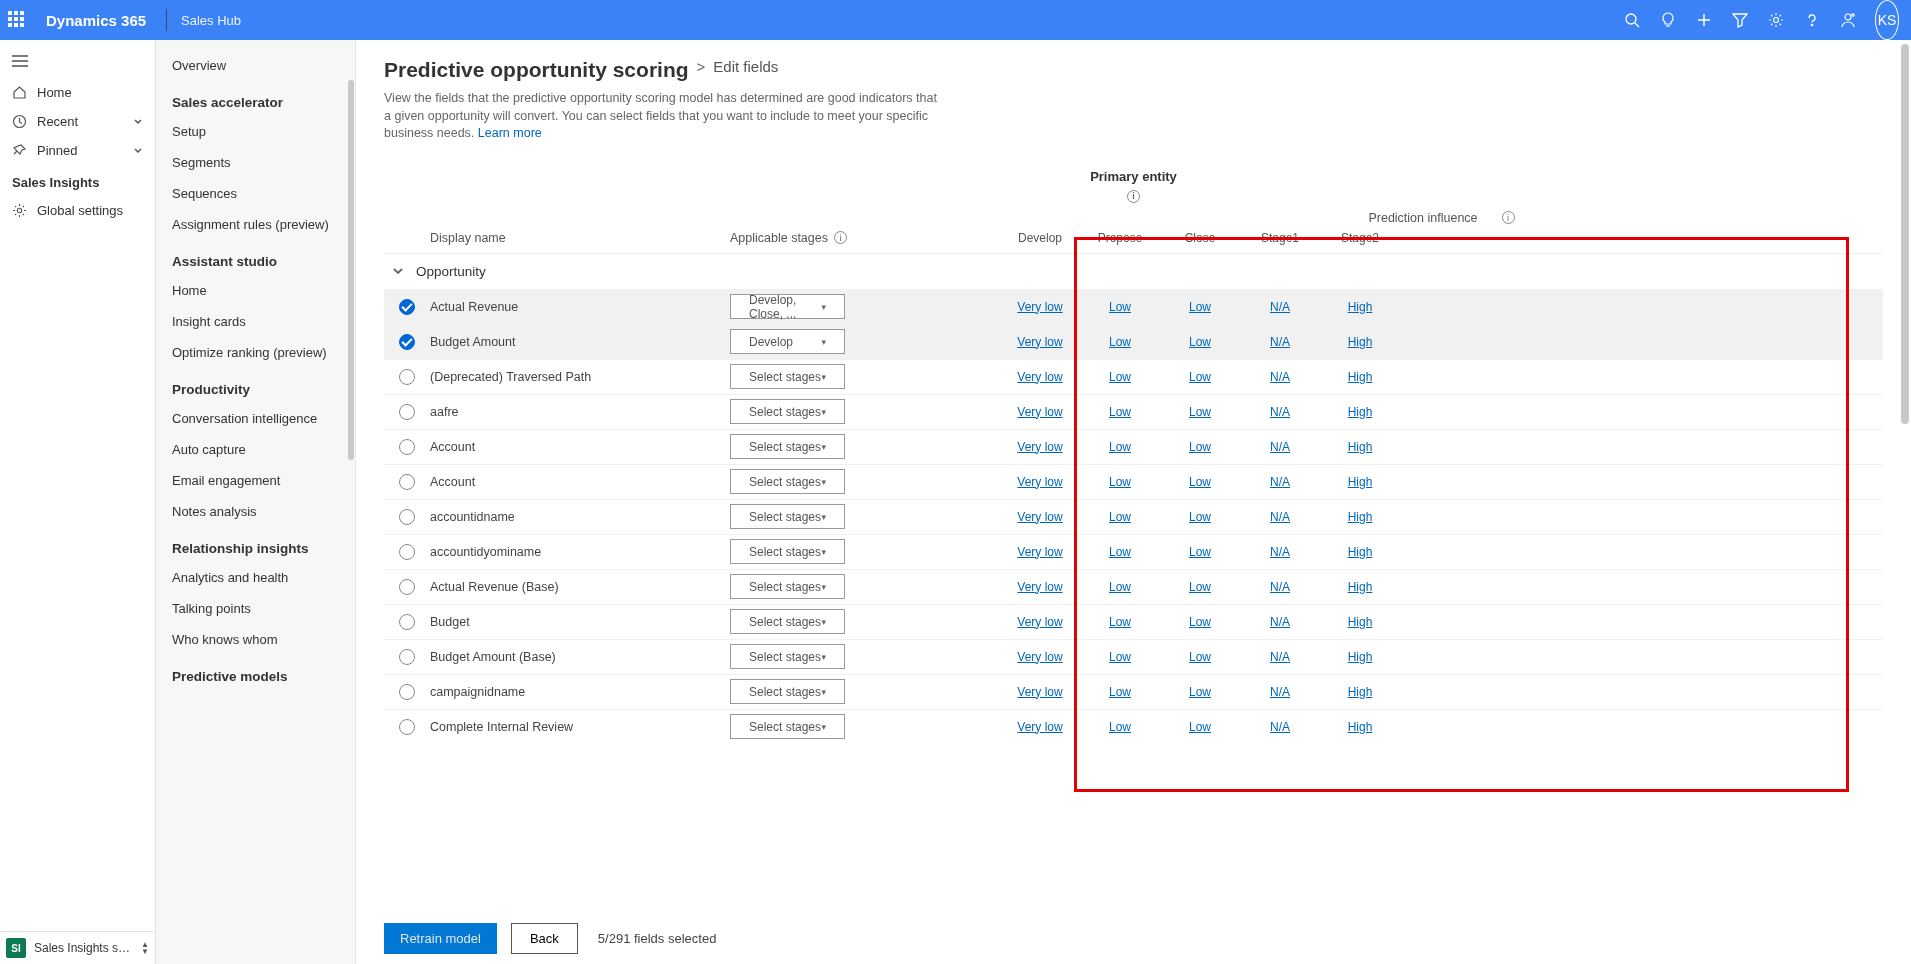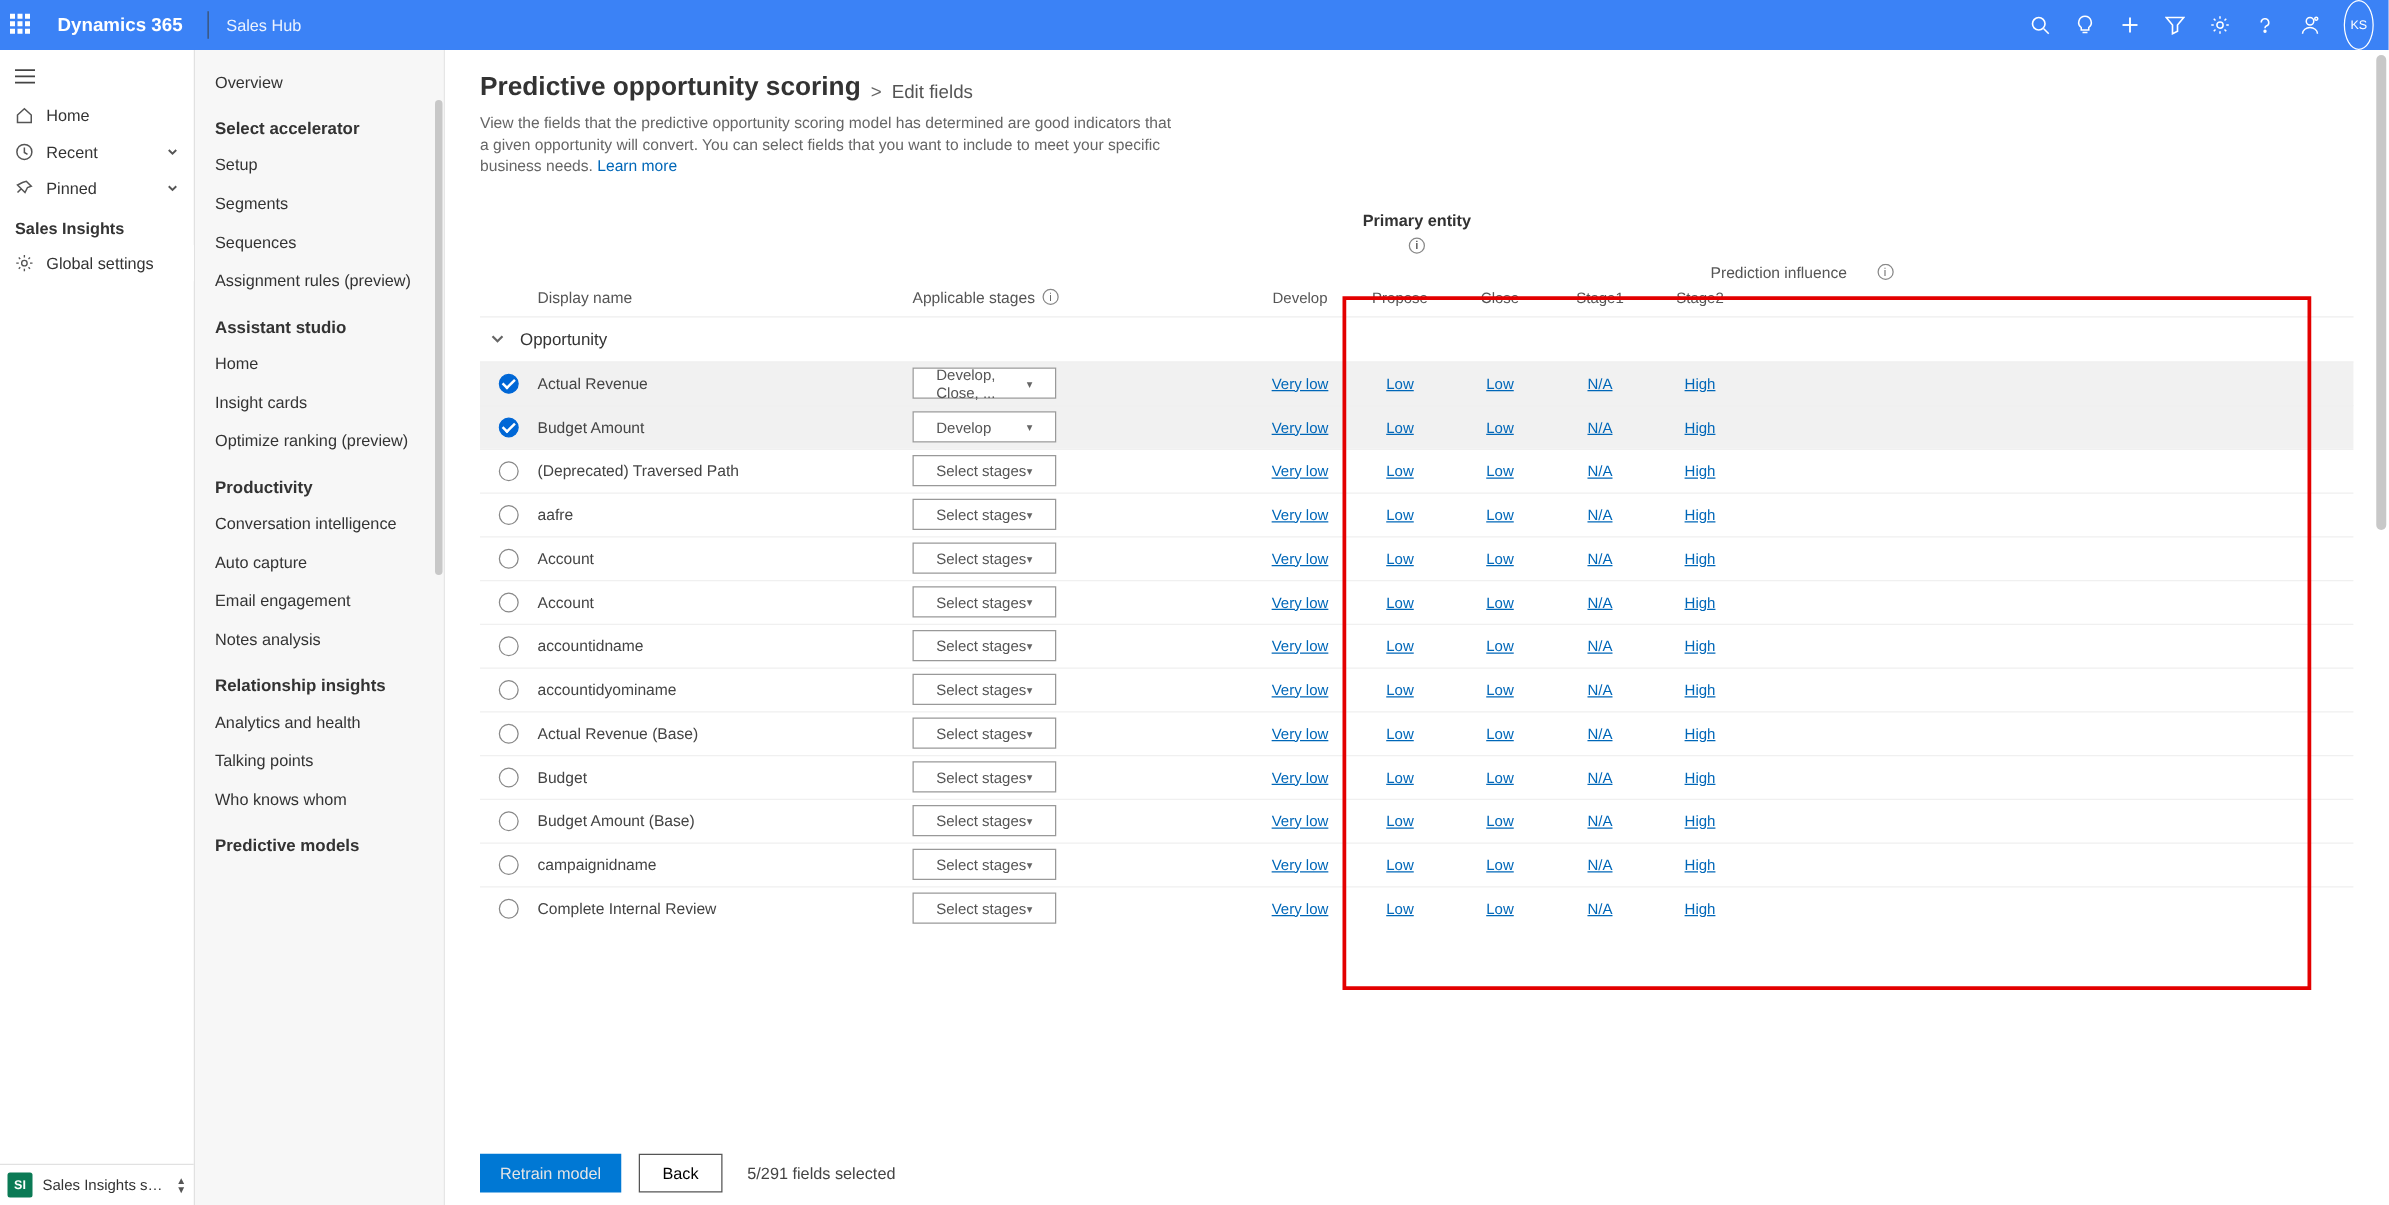--- a/index.html
+++ b/index.html
@@ -7,21 +7,21 @@
   
   .topbar { height:40px; background:#3b82f6; color:#fff; display:flex; align-items:center; justify-content:space-between; padding:0 8px; }
   .tb-left { display:flex; align-items:center; gap:14px; }
   .waffle { width:18px; height:18px; display:grid; grid-template-columns:repeat(3,4px); grid-template-rows:repeat(3,4px); gap:2px; }
   .waffle span { background:#fff; width:4px; height:4px; }
   .brand { font-weight:600; font-size:15px; padding:0 6px; }
   .vsep { width:1px; height:22px; background:#3b4d66; }
   .hub { font-size:13px; opacity:.9; }
   .tb-right { display:flex; align-items:center; gap:18px; margin-right:4px; }
   .tb-right .ico { color:#fff; width:18px; height:18px; display:flex; align-items:center; justify-content:center; }
-  .avatar { width:24px; height:40px; border:1px solid #fff; border-radius:50%; display:flex; align-items:center; justify-content:center; font-size:10px; }
+  .avatar { width:24px; height:40px; border:1px solid #fff; border-radius:50%; display:flex; align-items:center; justify-content:center; font-size:14px; }
   svg { display:block; }
   
   .app { display:flex; height:calc(100% - 40px); width:100%; }
   .nav1 { width:156px; border-right:1px solid #e1e1e1; display:flex; flex-direction:column; justify-content:space-between; }
   .nav1-top { padding:4px 0; }
   .nav1 .ham { padding:10px 12px; }
   .nav1 .item { display:flex; align-items:center; gap:10px; padding:7px 12px; font-size:13px; cursor:pointer; }
   .nav1 .item .chev { margin-left:auto; }
   .nav1 .section { padding:10px 12px 6px; font-weight:600; font-size:13px; }
   .nav1 .item.activechild { background:#fff; }
@@ -30,21 +30,21 @@
   .nav1-btm .lbl { font-size:12px; flex:1; overflow:hidden; text-overflow:ellipsis; white-space:nowrap;}
   .updown { display:flex; flex-direction:column; font-size:8px; line-height:7px; color:#555;}
 
   .nav2 { width:200px; background:#f7f7f7; border-right:1px solid #e6e6e6; padding:10px 0 10px; overflow:auto; position:relative;}
   .nav2-scrollthumb { position:absolute; right:1px; top:40px; width:6px; height:380px; background:#c8c8c8; border-radius:3px;}
   .nav2 .item { padding:8px 16px; font-size:13px; cursor:pointer; }
   .nav2 .hdr { padding:14px 16px 6px; font-weight:600; font-size:13.5px; }
   
   .content { flex:1; position:relative; overflow:hidden; }
   .content-inner { padding:18px 28px 0 28px; height:100%; display:flex; flex-direction:column;}
-  .title-row { display:flex; align-items:flex-end; gap:8px; }
+  .title-row { display:flex; align-items:flex-start; gap:8px; }
   .title1 { font-size:21px; font-weight:600; }
   .title-sep { font-size:15px; color:#666; }
   .title2 { font-size:15px; color:#555; }
   .desc { color:#666; font-size:12.5px; max-width:560px; margin:8px 0 4px; line-height:1.4;}
   .desc a { color:#0067b8; text-decoration:none; }
   .sect-hdr { font-weight:600; font-size:13px; margin:22px 0 8px; display:flex; align-items:center; gap:6px;flex-direction:column;}
   .infoico { width:13px; height:13px; border:1px solid #888; border-radius:50%; font-size:9px; display:flex; align-items:center; justify-content:center; color:#666;}
 
   .table-wrap { flex:1; overflow:hidden; position:relative;}
   .thead { display:flex; align-items:flex-end; padding:0 0 8px 0; font-size:12.5px; color:#555;}
@@ -213,21 +213,21 @@
       <div class="lbl">Sales Insights sett...</div>
       <div class="updown">
           <span>▲</span>
           <span>▼</span>
         </div>
     </div>
   </div>
 
   <div class="nav2">
     <div class="item">Overview</div>
-    <div class="hdr">Select accelerator</div>
+    <div class="hdr">Sales accelerator</div>
     <div class="item">Setup</div>
     <div class="item">Segments</div>
     <div class="item">Sequences</div>
     <div class="item">Assignment rules (preview)</div>
     <div class="hdr">Assistant studio</div>
     <div class="item">Home</div>
     <div class="item">Insight cards</div>
     <div class="item">Optimize ranking (preview)</div>
     <div class="hdr">Productivity</div>
     <div class="item">Conversation intelligence</div>

